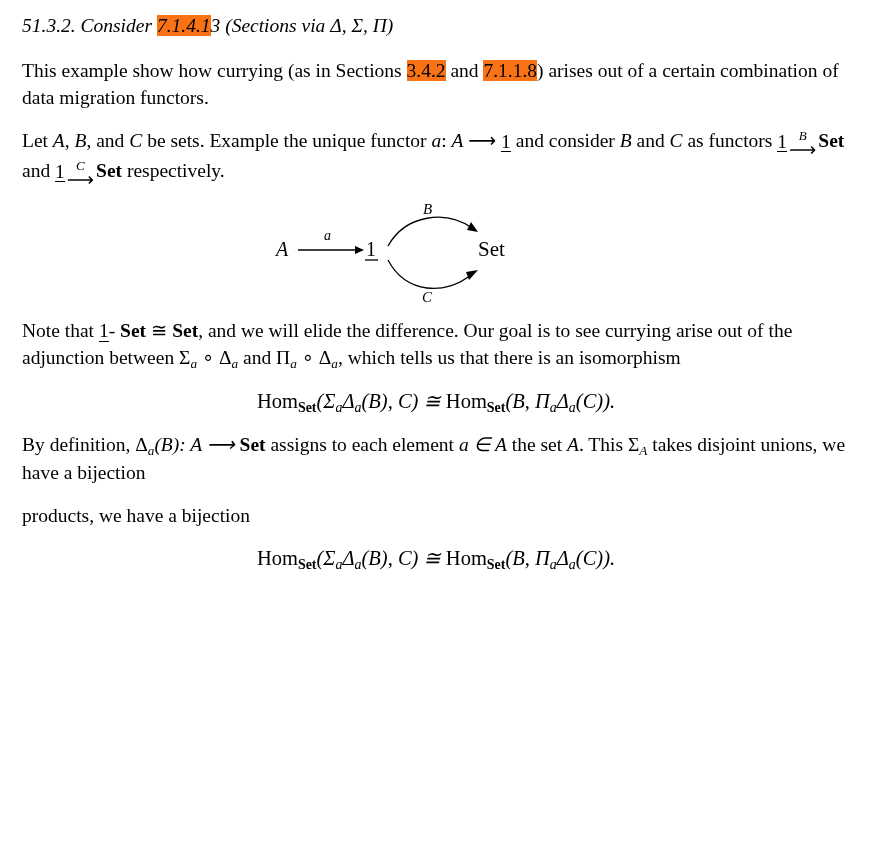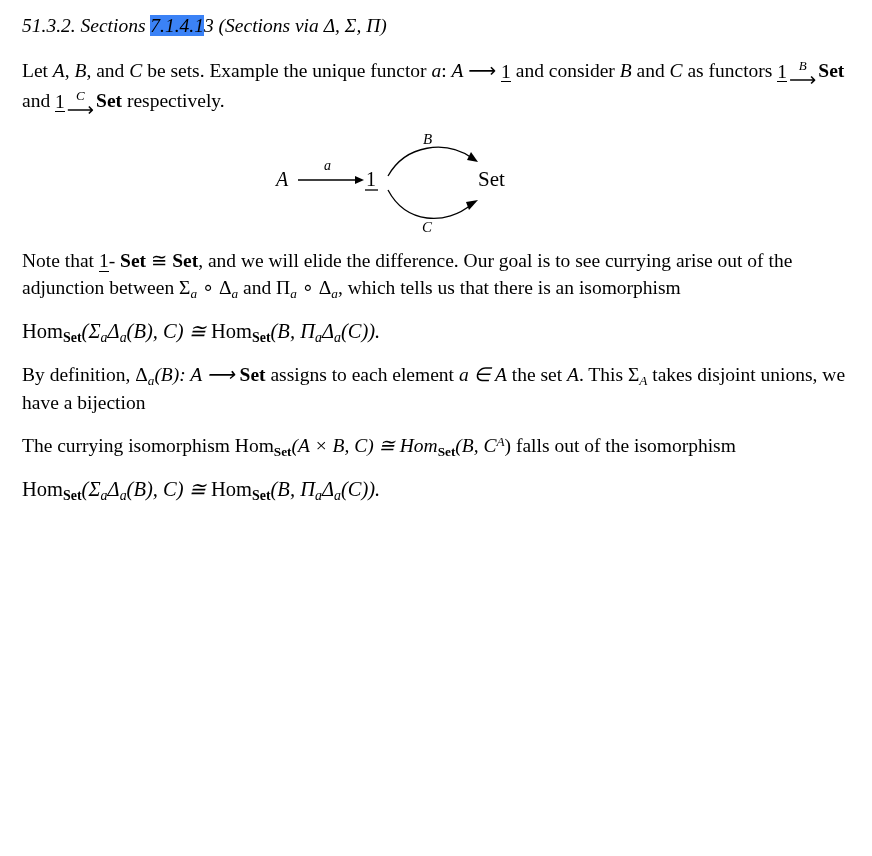--- a/index.html
+++ b/index.html
@@ -18,21 +18,21 @@
     position: relative;
     width: 872px;
     height: 856px;
     padding: 0;
     box-sizing: border-box;
   }
   .content {
     padding: 14px 22px 0 22px;
   }
   .hl {
-    background: #3b82f6;
+    background: #f97316;
   }
   .heading {
     font-style: italic;
     font-size: 19.5px;
     margin: 0 0 20px 0;
     line-height: 1.25;
   }
   p.para {
     font-size: 19.5px;
     line-height: 1.38;
@@ -51,21 +51,21 @@
   }
   .sub {
     font-size: 0.68em;
     vertical-align: -0.28em;
   }
   .sup {
     font-size: 0.68em;
     vertical-align: 0.45em;
   }
   .eq {
-    text-align: left;
+    text-align: center;
     font-size: 20.5px;
     margin: 14px 0 16px 0;
   }
   .eq .math { font-style: italic; }
   .diagram-wrap {
     display: flex;
     justify-content: center;
     margin: 12px 0 14px 0;
   }
   .ul-1 {
@@ -97,25 +97,28 @@
   }
 </style>
 </head>
 <body>
 
 <div class="page">
   <div class="content">
 
     <div class="heading">
       <span>51.3.2.</span>
-      <span>Sections</span>
+      <span>Consider</span>
       <span class="hl">7.1.4.1</span><span>3</span>
       <span>(Sections via Δ, Σ, Π)</span>
     </div>
 
+    <p class="para">
+      <span>This example show how currying (as in Sections </span><span class="hl">3.4.2</span><span> and </span><span class="hl">7.1.1.8</span><span>) arises out of a certain combination of data migration functors.</span>
+    </p>
 
     <p class="para">
       <span>Let </span><span class="math">A</span><span>, </span><span class="math">B</span><span>, and </span><span class="math">C</span><span> be sets. Example the unique functor </span><span class="math">a</span><span>: </span><span class="math">A</span>
       <span>⟶</span>
       <span class="ul-1">1</span><span> and consider </span><span class="math">B</span><span> and </span><span class="math">C</span><span> as functors </span><span class="ul-1">1</span><span class="arrowblock"><span class="lbl">B</span><span class="arr">⟶</span></span><span class="bf">Set</span><span> and </span><span class="ul-1">1</span><span class="arrowblock"><span class="lbl">C</span><span class="arr">⟶</span></span><span class="bf">Set</span><span> respectively.</span>
     </p>
 
     <div class="diagram-wrap">
       <svg width="340" height="100" viewBox="0 0 340 100">
         <text x="10" y="52" font-family="Liberation Serif, serif" font-size="20" font-style="italic">A</text>
@@ -141,24 +144,24 @@
     <div class="eq">
       <span class="upr">Hom</span><span class="sub bf">Set</span><span class="math">(Σ</span><span class="sub math">a</span><span class="math">Δ</span><span class="sub math">a</span><span class="math">(B), C) ≅ </span><span class="upr">Hom</span><span class="sub bf">Set</span><span class="math">(B, Π</span><span class="sub math">a</span><span class="math">Δ</span><span class="sub math">a</span><span class="math">(C)).</span>
     </div>
 
     <p class="para">
       <span>By definition, Δ</span><span class="sub math">a</span><span class="math">(B): A ⟶ </span><span class="bf">Set</span><span> assigns to each element </span><span class="math">a ∈ A</span><span> the set </span><span class="math">A</span><span>. This Σ</span><span class="sub math">A</span><span> takes disjoint unions, we have a bijection</span>
     </p>
 
 
 
+    <p class="para">
+      <span>products, we have a bijection</span>
+    </p>
 
 
-    <p class="para">
-      <span>The currying isomorphism Hom</span><span class="sub bf">Set</span><span class="math">(A × B, C) ≅ Hom</span><span class="sub bf">Set</span><span class="math">(B, C</span><span class="sup math">A</span><span>) falls out of the isomorphism</span>
-    </p>
 
     <div class="eq">
       <span class="upr">Hom</span><span class="sub bf">Set</span><span class="math">(Σ</span><span class="sub math">a</span><span class="math">Δ</span><span class="sub math">a</span><span class="math">(B), C) ≅ </span><span class="upr">Hom</span><span class="sub bf">Set</span><span class="math">(B, Π</span><span class="sub math">a</span><span class="math">Δ</span><span class="sub math">a</span><span class="math">(C)).</span>
     </div>
 
   </div>
 </div>
 
 </body></html>

